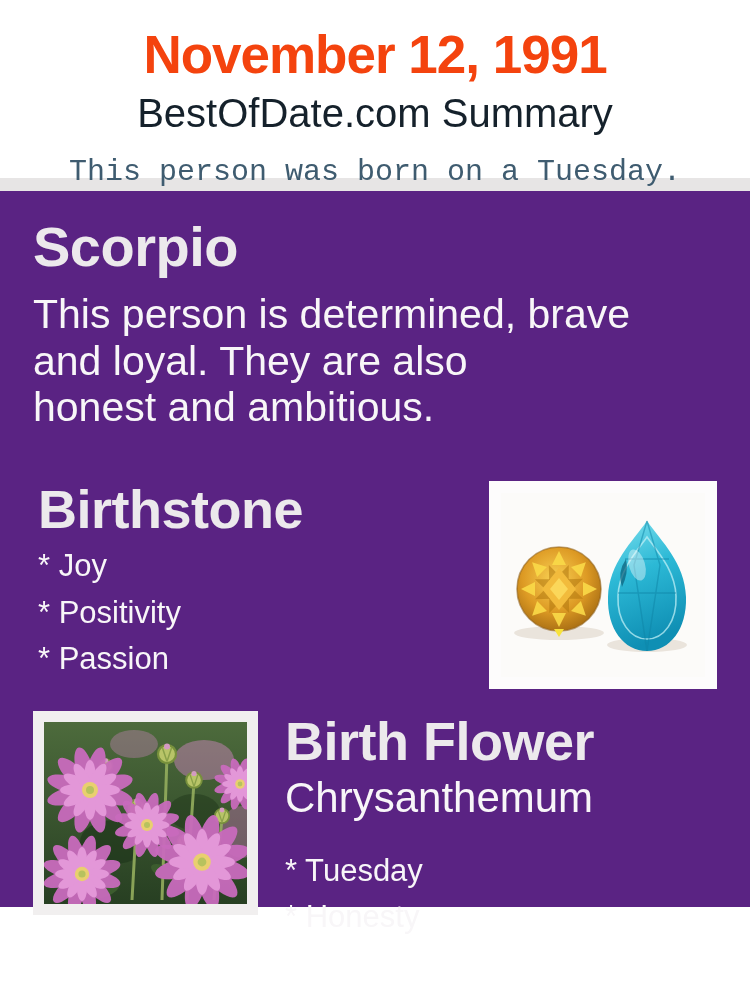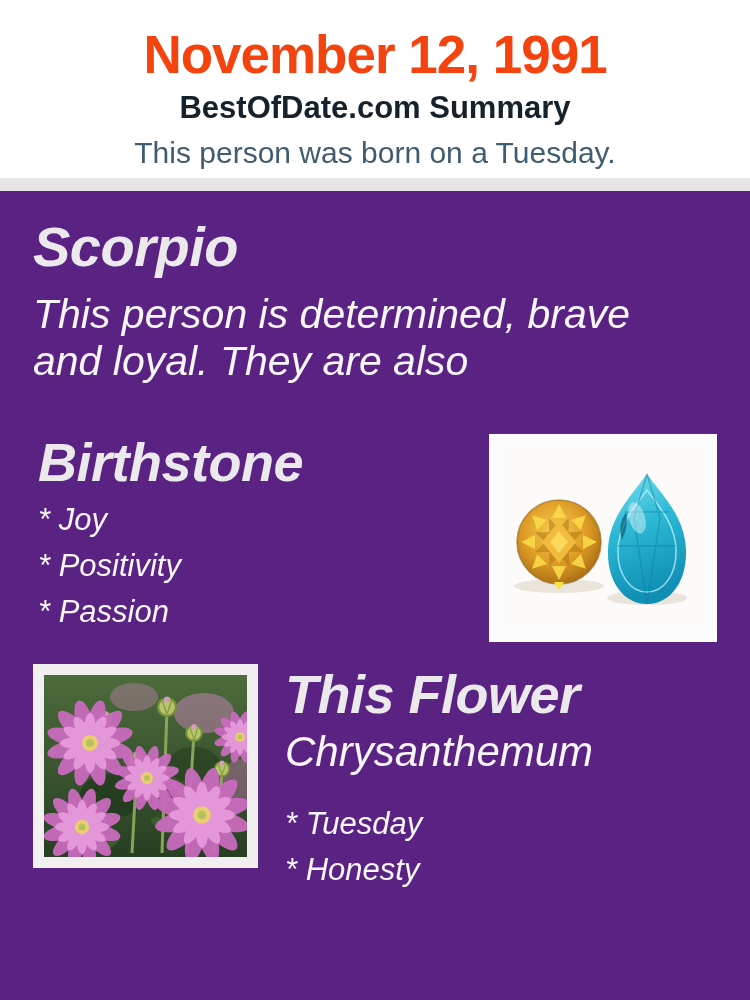--- a/index.html
+++ b/index.html
@@ -9,29 +9,29 @@
     -webkit-font-smoothing:antialiased;
   }
   .page{width:750px;height:1000px;position:relative;}
 
   
   .header{height:178px;box-sizing:border-box;padding-top:26px;text-align:center;background:#ffffff;}
   .date{
     margin:0;font-size:53px;line-height:1.08;font-weight:700;letter-spacing:-1px;
     color:var(--accent-orange,#F4430E);
   }
-  .site{margin-top:7px;font-size:31px;line-height:1.15;color:var(--ink,#15212B);font-weight:bold;}
-  .born{margin-top:10px;font-size:30px;line-height:1.15;color:var(--slate,#3F5C70);}
+  .site{margin-top:7px;font-size:40px;line-height:1.15;color:var(--ink,#15212B);}
+  .born{margin-top:19px;font-size:30px;line-height:1.15;color:var(--slate,#3F5C70);font-family:Liberation Mono, monospace;}
 
   .strip{height:13px;background:var(--strip-gray,#E7E5E5);}
 
   
   .panel{
-    height:809px;box-sizing:border-box;background:var(--purple,#5A2383);
-    padding:26px 33px 14px 33px;color:var(--body-white,#F8F6F8);font-style:italic;
+    height:716px;box-sizing:border-box;background:var(--purple,#5A2383);
+    padding:26px 33px 14px 33px;color:var(--body-white,#F8F6F8);
   }
   .h-big{
     margin:0;font-size:56px;line-height:1.07;font-weight:700;letter-spacing:-.5px;
     color:var(--heading-white,#ECE9EC);
   }
   .h-mid{
     margin:0;font-size:54px;line-height:1.06;font-weight:700;letter-spacing:-.5px;
     color:var(--heading-white,#ECE9EC);
   }
   .desc{margin-top:14px;font-size:41px;line-height:1.14;color:var(--body-white,#F8F6F8);}
@@ -62,20 +62,21 @@
   </header>
 
   <div class="strip"></div>
 
   <section class="panel">
 
     <h2 class="h-big">Scorpio</h2>
     <div class="desc">
       <div>This person is determined, brave</div>
       <div>and loyal. They are also</div>
+      <div>honest and ambitious.</div>
     </div>
 
     <div class="row row-stone">
       <div class="stone-col">
         <h2 class="h-mid">Birthstone</h2>
         <div class="trait">* Joy</div>
         <div class="trait">* Positivity</div>
         <div class="trait">* Passion</div>
       </div>
 
@@ -187,21 +188,21 @@
           <use href="#bud" transform="translate(140,120) scale(1.1)"></use>
           <use href="#mum" transform="translate(46,68) scale(2.0)"></use>
           <use href="#mum" transform="translate(103,103) scale(1.5)"></use>
           <use href="#mum" transform="translate(158,140) scale(2.2)"></use>
           <use href="#mum" transform="translate(38,152) scale(1.8)"></use>
           <use href="#mum" transform="translate(196,62) scale(1.2)"></use>
         </svg>
       </figure>
 
       <div class="flower-col">
-        <h2 class="h-mid">This Flower</h2>
+        <h2 class="h-mid">Birth Flower</h2>
         <div class="value">Chrysanthemum</div>
         <div class="trait">* Tuesday</div>
         <div class="trait">* Honesty</div>
       </div>
     </div>
 
   </section>
 </div>
 
 </body></html>

